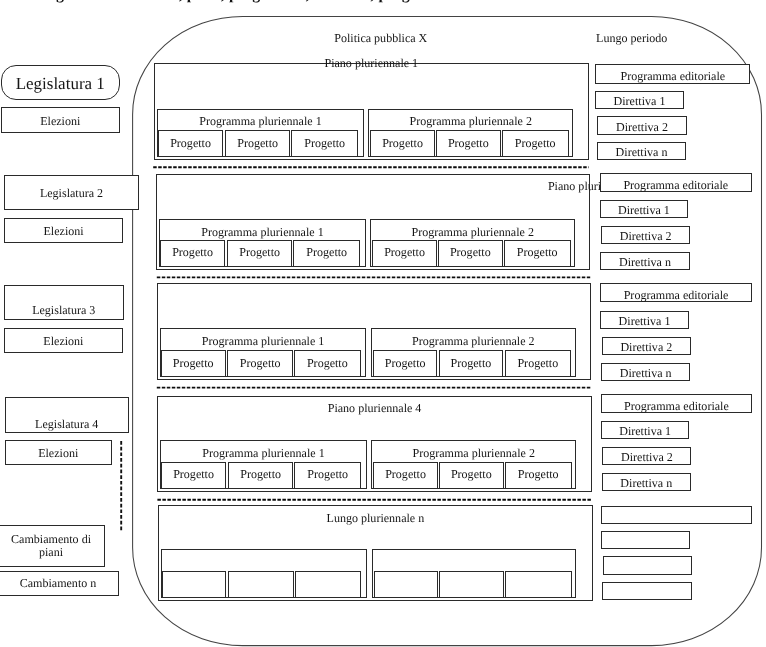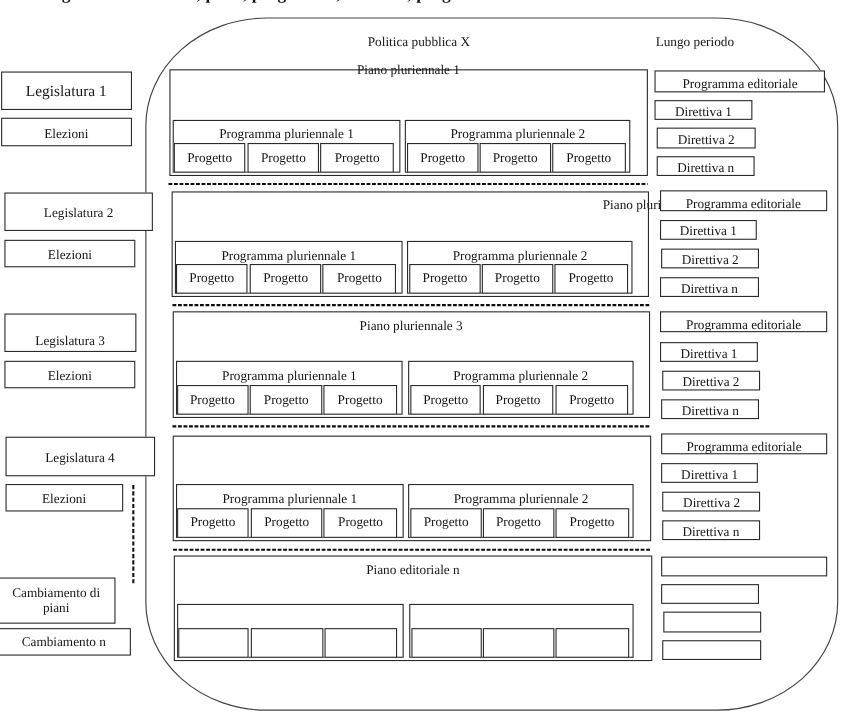--- a/index.html
+++ b/index.html
@@ -22,39 +22,39 @@
   <svg class="ov">
     <rect x="132.6" y="16.4" width="628.9" height="629.2" rx="110" ry="98" fill="none" stroke="#434343" stroke-width="1.05"></rect>
     <line x1="121.2" y1="441" x2="121.2" y2="531" stroke="#111" stroke-width="1.9" stroke-dasharray="3.7 2.0"></line>
   <line x1="153.2" x2="588.7" y1="167.3" y2="167.3" stroke="#0d0d0d" stroke-width="1.9" stroke-dasharray="3.5 1.5"></line>
       <line x1="156.8" x2="590.2" y1="277.4" y2="277.4" stroke="#0d0d0d" stroke-width="1.9" stroke-dasharray="3.5 1.5"></line>
       <line x1="156.8" x2="591" y1="387.6" y2="387.6" stroke="#0d0d0d" stroke-width="1.9" stroke-dasharray="3.5 1.5"></line>
       <line x1="157.4" x2="591.8" y1="499.8" y2="499.8" stroke="#0d0d0d" stroke-width="1.9" stroke-dasharray="3.5 1.5"></line>
     </svg>
 <div style="position: absolute; left: 280.8px; top: 30.6px; width: 200px; text-align: center; font-size: 12.05px;">Politica pubblica X</div>
     <div style="position: absolute; left: 531.7px; top: 30.6px; width: 200px; text-align: center; font-size: 12.05px;">Lungo periodo</div>
-    <div class="bx sh" style="left: 0.8px; top: 65.3px; width: 118.9px; height: 34.6px; font-size: 14px; padding-top: 3.2px;">
+    <div class="bx sh" style="left: 0.8px; top: 65.3px; width: 118.9px; height: 34.6px; font-size: 17px; padding-top: 3.2px; border-radius: 15px;">
       <span class="lbl">Legislatura 1</span>
     </div>
     <div class="bx sh" style="left: 0.8px; top: 107.3px; width: 118.9px; height: 25.6px; font-size: 12.05px; padding-top: 3.4px;">
       <span class="lbl">Elezioni</span>
     </div>
     <div class="bx sh" style="left: 4px; top: 175.2px; width: 135px; height: 35.2px; font-size: 12.05px; padding-top: 3.2px;">
       <span class="lbl">Legislatura 2</span>
     </div>
     <div class="bx sh" style="left: 4px; top: 217.5px; width: 119.2px; height: 25.6px; font-size: 12.05px; padding-top: 3.4px;">
       <span class="lbl">Elezioni</span>
     </div>
     <div class="bx sh" style="left: 4px; top: 285.2px; width: 119.5px; height: 35.1px; font-size: 12.05px; padding-top: 17px;">
       <span class="lbl">Legislatura 3</span>
     </div>
     <div class="bx sh" style="left: 4px; top: 327.9px; width: 118.8px; height: 25.5px; font-size: 12.05px; padding-top: 3.4px;">
       <span class="lbl">Elezioni</span>
     </div>
-    <div class="bx sh" style="left: 4.7px; top: 396.8px; width: 136px; height: 36.2px; font-size: 12.05px; padding-top: 3.2px;">
+    <div class="bx sh" style="left: 4.7px; top: 396.8px; width: 124px; height: 36.2px; font-size: 12.05px; padding-top: 3.2px; align-items: flex-end;">
       <span class="lbl">Legislatura 4</span>
     </div>
     <div class="bx sh" style="left: 4.7px; top: 440.1px; width: 107.1px; height: 25.2px; font-size: 12.05px; padding-top: 3.4px;">
       <span class="lbl">Elezioni</span>
     </div>
     <div class="bx sh" style="left: -3px; top: 524.8px; width: 108.1px; height: 42px; font-size: 12.05px; line-height: 12.8px;">
       <span style="display: block; width: 84px; margin: 0px auto;">Cambiamento di piani</span>
     </div>
     <div class="bx sh" style="left: -3px; top: 570.8px; width: 122px; height: 25.3px; font-size: 12.05px;">
       <span class="lbl">Cambiamento n</span>
@@ -101,21 +101,20 @@
     <div class="bx sh" style="left: 372.4px; top: 239.7px; width: 64.3px; height: 27.2px; font-size: 12.05px;">
       <span class="lbl">Progetto</span>
     </div>
     <div class="bx sh" style="left: 437.9px; top: 239.7px; width: 64.8px; height: 27.2px; font-size: 12.05px;">
       <span class="lbl">Progetto</span>
     </div>
     <div class="bx sh" style="left: 503.9px; top: 239.7px; width: 66.7px; height: 27.2px; font-size: 12.05px;">
       <span class="lbl">Progetto</span>
     </div>
     <div class="bx sh" style="left: 156.5px; top: 283.4px; width: 434.5px; height: 96.6px; font-size: 12.05px;"></div>
-    <div style="position: absolute; left: 156.5px; top: 288.7px; width: 434.5px; text-align: center; font-size: 12.05px;">Piano pluriennale 3</div>
     <div class="bx sh" style="left: 160px; top: 328.3px; width: 206.2px; height: 49px; font-size: 12.05px;"></div>
     <div style="position: absolute; left: 160px; top: 333.7px; width: 206.2px; text-align: center; font-size: 12.05px;">Programma pluriennale 1</div>
     <div class="bx sh" style="left: 160.7px; top: 350.3px; width: 64.9px; height: 27px; font-size: 12.05px;">
       <span class="lbl">Progetto</span>
     </div>
     <div class="bx sh" style="left: 227.4px; top: 350.3px; width: 65.7px; height: 27px; font-size: 12.05px;">
       <span class="lbl">Progetto</span>
     </div>
     <div class="bx sh" style="left: 294px; top: 350.3px; width: 66.7px; height: 27px; font-size: 12.05px;">
       <span class="lbl">Progetto</span>
@@ -125,20 +124,21 @@
     <div class="bx sh" style="left: 373px; top: 350.3px; width: 64.3px; height: 27px; font-size: 12.05px;">
       <span class="lbl">Progetto</span>
     </div>
     <div class="bx sh" style="left: 438.5px; top: 350.3px; width: 64.8px; height: 27px; font-size: 12.05px;">
       <span class="lbl">Progetto</span>
     </div>
     <div class="bx sh" style="left: 504.5px; top: 350.3px; width: 66.7px; height: 27px; font-size: 12.05px;">
       <span class="lbl">Progetto</span>
     </div>
     <div class="bx sh" style="left: 157.3px; top: 395.9px; width: 434.5px; height: 95.8px; font-size: 12.05px;"></div>
+    <div style="position: absolute; left: 157.3px; top: 401.2px; width: 434.5px; text-align: center; font-size: 12.05px;">Piano pluriennale 4</div>
     <div class="bx sh" style="left: 160.4px; top: 440.3px; width: 206.2px; height: 48.5px; font-size: 12.05px;"></div>
     <div style="position: absolute; left: 160.4px; top: 445.7px; width: 206.2px; text-align: center; font-size: 12.05px;">Programma pluriennale 1</div>
     <div class="bx sh" style="left: 161.1px; top: 461.7px; width: 64.9px; height: 27.1px; font-size: 12.05px;">
       <span class="lbl">Progetto</span>
     </div>
     <div class="bx sh" style="left: 227.8px; top: 461.7px; width: 65.7px; height: 27.1px; font-size: 12.05px;">
       <span class="lbl">Progetto</span>
     </div>
     <div class="bx sh" style="left: 294.4px; top: 461.7px; width: 66.7px; height: 27.1px; font-size: 12.05px;">
       <span class="lbl">Progetto</span>
@@ -148,21 +148,21 @@
     <div class="bx sh" style="left: 373.4px; top: 461.7px; width: 64.3px; height: 27.1px; font-size: 12.05px;">
       <span class="lbl">Progetto</span>
     </div>
     <div class="bx sh" style="left: 438.9px; top: 461.7px; width: 64.8px; height: 27.1px; font-size: 12.05px;">
       <span class="lbl">Progetto</span>
     </div>
     <div class="bx sh" style="left: 504.9px; top: 461.7px; width: 66.7px; height: 27.1px; font-size: 12.05px;">
       <span class="lbl">Progetto</span>
     </div>
     <div class="bx sh" style="left: 158.2px; top: 505.2px; width: 434.4px; height: 95.6px; font-size: 12.05px;"></div>
-    <div style="position: absolute; left: 158.2px; top: 510.5px; width: 434.4px; text-align: center; font-size: 12.05px;">Piano editoriale n</div>
+    <div style="position: absolute; left: 158.2px; top: 510.5px; width: 434.4px; text-align: center; font-size: 12.05px;">Lungo pluriennale n</div>
     <div class="bx sh" style="left: 160.8px; top: 549.4px; width: 206.2px; height: 48.5px; font-size: 12.05px;"></div>
     <div style="position: absolute; left: 160.8px; top: 554.8px; width: 206.2px; text-align: center; font-size: 12.05px;"></div>
     <div class="bx sh" style="left: 161.5px; top: 571.2px; width: 64.9px; height: 26.7px; font-size: 12.05px;">
       <span class="lbl"></span>
     </div>
     <div class="bx sh" style="left: 228.2px; top: 571.2px; width: 65.7px; height: 26.7px; font-size: 12.05px;">
       <span class="lbl"></span>
     </div>
     <div class="bx sh" style="left: 294.8px; top: 571.2px; width: 66.7px; height: 26.7px; font-size: 12.05px;">
       <span class="lbl"></span>

